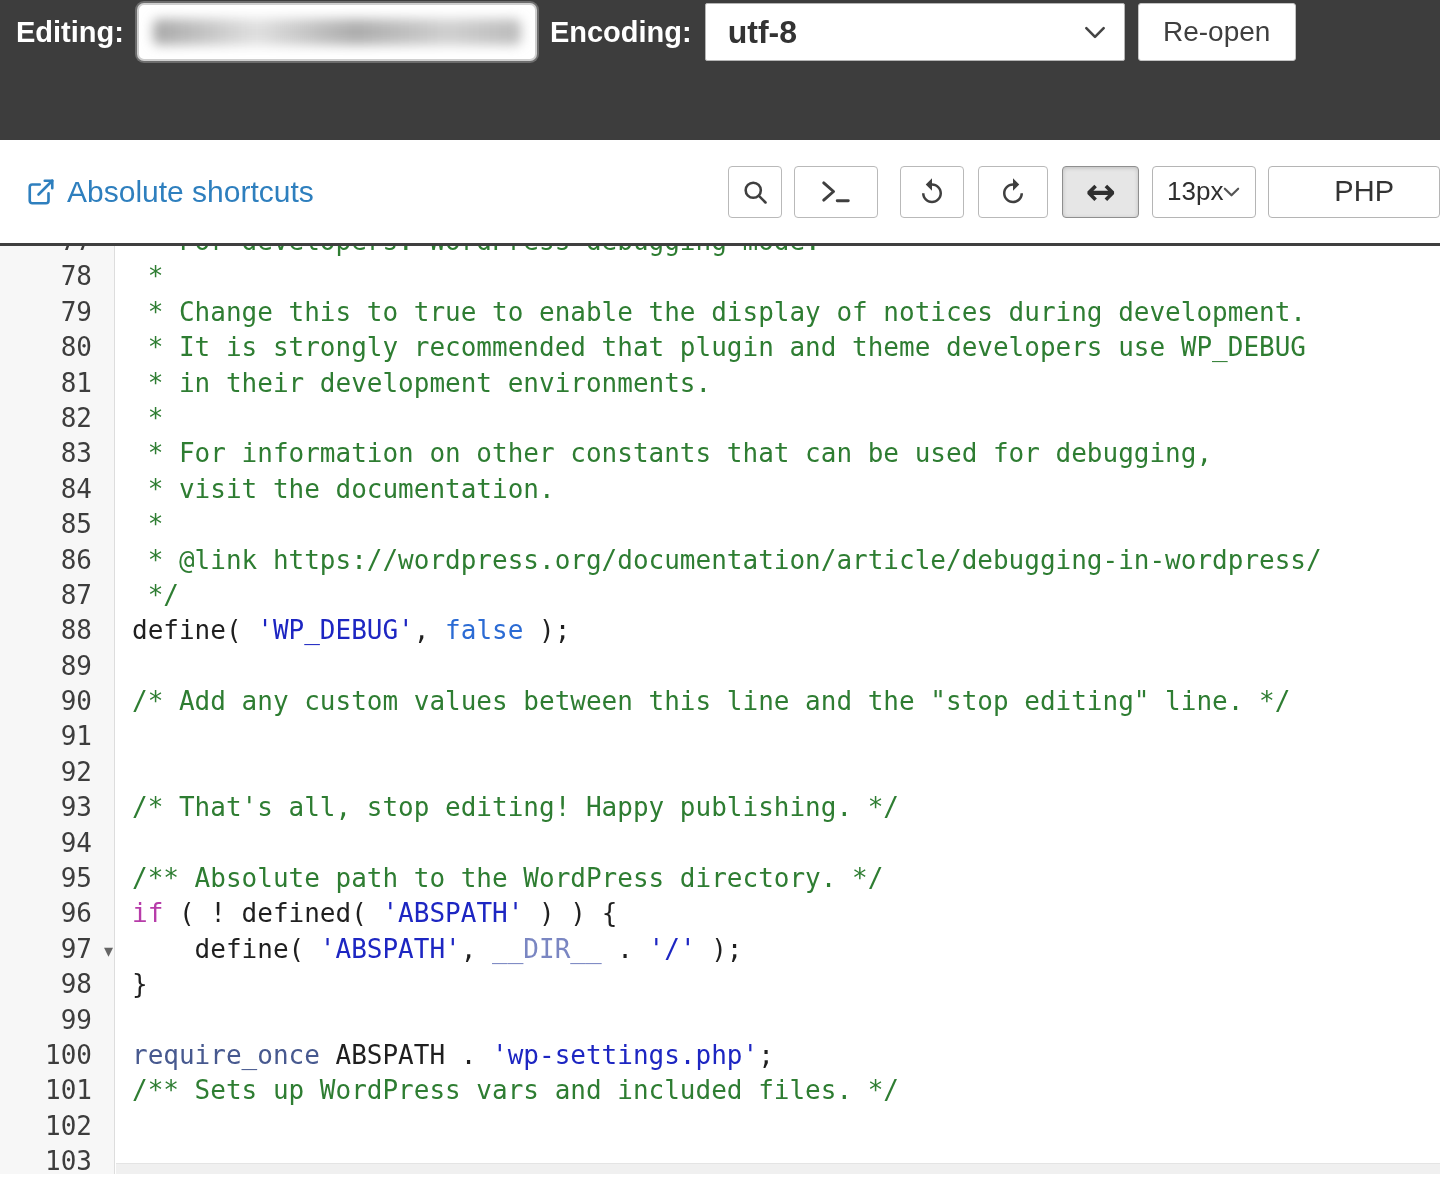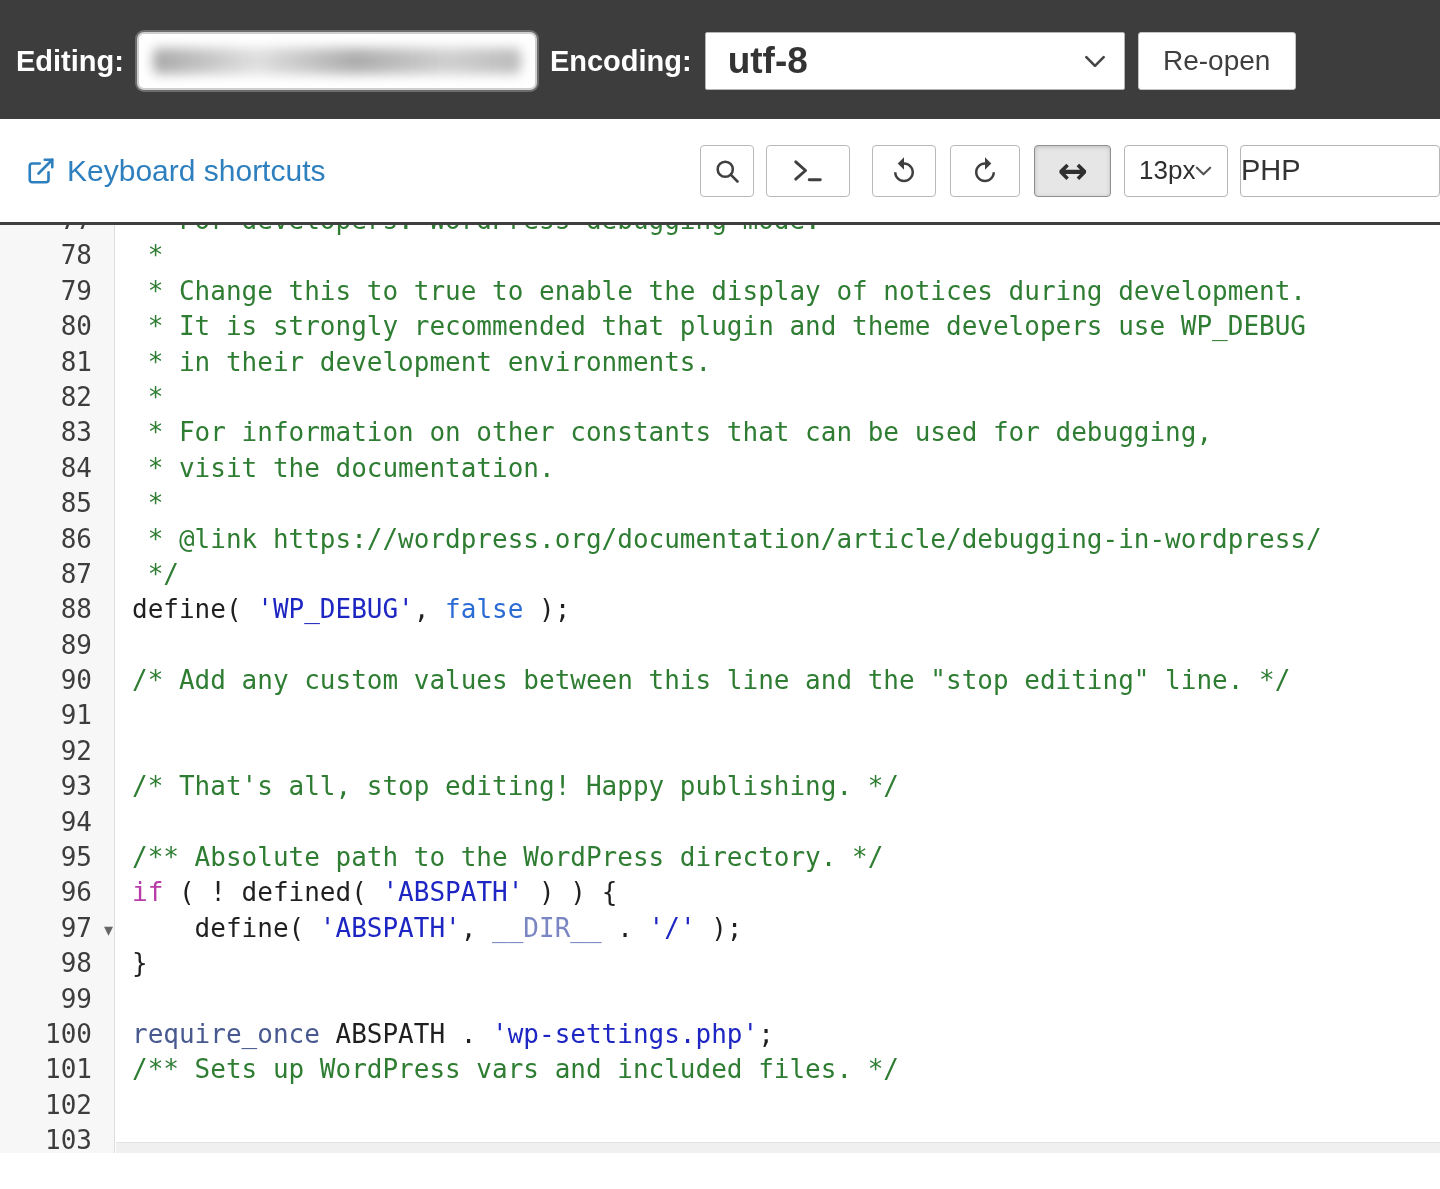--- a/index.html
+++ b/index.html
@@ -1,32 +1,32 @@
 <!DOCTYPE html>
 <html><head>
 <meta charset="utf-8">
 <style>
   * { margin:0; padding:0; box-sizing:border-box; }
   html,body { width:1440px; height:1189px; overflow:hidden; background:#fff;
               font-family:"Liberation Sans", sans-serif; }
 
   
-  .topbar { height:119px; background:#3d3d3d; display:flex; align-items:center;
+  .topbar { height:140px; background:#3d3d3d; display:flex; align-items:flex-start;
             padding:3px 16px 0 16px; gap:13px; }
   .topbar .lbl { color:#fff; font-weight:bold; font-size:29px; line-height:58px; white-space:nowrap; }
   .filename-box { width:400px; height:58px; background:#fff; border:2px solid #cfcfcf;
                   border-radius:7px; display:flex; align-items:center; padding:0 14px;
                   box-shadow:0 0 0 2px rgba(255,255,255,0.25); }
   .filename-blur { width:100%; height:26px; border-radius:6px;
         background:linear-gradient(90deg, rgba(110,110,110,.6), rgba(165,165,165,.35) 28%,
                    rgba(105,105,105,.55) 55%, rgba(150,150,150,.45) 80%, rgba(120,120,120,.5));
         filter:blur(6px); }
   .select { background:#fff; border:1px solid #b5b5b5; display:flex; align-items:center; cursor:pointer; }
   .sel-encoding { width:420px; height:58px; border-radius:2px; padding:0 18px 0 22px;
-                  justify-content:space-between; font-weight:bold; font-size:37px; color:#333; }
+                  justify-content:space-between; font-weight:bold; font-size:32px; color:#333; }
   .btn-reopen { width:158px; height:58px; background:#fff; border:1px solid #c4c4c4;
                 border-radius:3px; font-size:28px; color:#3f3f3f; cursor:pointer;
                 font-family:"Liberation Sans", sans-serif; }
 
   
   .toolbar { height:106px; background:#fff; border-bottom:3px solid #3f3f3f;
              display:flex; align-items:center; padding-left:26px; }
   .ks-link { display:flex; align-items:center; gap:11px; color:#2e7fbe; font-size:30px;
              text-decoration:none; cursor:pointer; }
   .tools { margin-left:auto; display:flex; align-items:center; }
@@ -36,22 +36,22 @@
   .b-search { width:54px; }
   .b-term   { width:84px; margin-left:12px; }
   .b-undo   { width:64px; margin-left:22px; }
   .b-redo   { width:70px; margin-left:14px; }
   .b-resize { width:77px; margin-left:14px; background:#e6e6e6; border-color:#8f8f8f;
               box-shadow:inset 0 1px 4px rgba(0,0,0,.18); }
   .resize-char { font-family:"DejaVu Sans", sans-serif; font-size:36px; font-weight:bold;
                  color:#2f2f2f; line-height:1; }
   .sel-size { width:104px; height:52px; margin-left:13px; border-radius:4px;
               justify-content:flex-start; padding:0 14px; font-size:26px; color:#2f2f2f; }
-  .sel-mode { width:200px; height:52px; margin-left:12px; border-radius:4px;
-              padding-right:45px; font-size:29px; color:#333; }
+  .sel-mode { width:172px; height:52px; margin-left:12px; border-radius:4px;
+              justify-content:flex-end; padding-right:45px; font-size:29px; color:#333; }
 
   
   .editor { position:relative; height:928px; background:#fff; overflow:hidden; }
   .scroll-inner { display:flex; margin-top:-22px; }
   .gutter { flex:0 0 115px; width:115px; background:#f7f7f7; border-right:1px solid #ddd; }
   .gutter-row { position:relative; height:35.4px; line-height:35.4px; text-align:right;
                 padding-right:22px; font-family:"DejaVu Sans Mono", monospace;
                 font-size:26px; color:#3d3d3d; }
   .fold { position:absolute; right:1px; top:1px; font-size:18px; color:#666;
           font-family:"DejaVu Sans", sans-serif; cursor:pointer; }
@@ -91,21 +91,21 @@
     <button class="btn-reopen">Re-open</button>
   </header>
 
   <div class="toolbar">
     <a class="ks-link">
       <svg width="30" height="30" viewBox="0 0 24 24" fill="none" stroke="currentColor" stroke-width="2.1" stroke-linecap="round" stroke-linejoin="round">
         <path d="M18 13v6a2 2 0 0 1-2 2H5a2 2 0 0 1-2-2V8a2 2 0 0 1 2-2h6"></path>
         <polyline points="15 3 21 3 21 9"></polyline>
         <line x1="10" y1="14" x2="21" y2="3"></line>
       </svg>
-      <span>Keyboard shortcuts</span>
+      <span>Absolute shortcuts</span>
     </a>
 
     <div class="tools">
       <button class="tb b-search">
         <svg width="28" height="28" viewBox="0 0 24 24" fill="none" stroke="currentColor" stroke-width="2.2" stroke-linecap="round">
             <circle cx="10.5" cy="10.5" r="6.5"></circle>
             <line x1="15.4" y1="15.4" x2="21" y2="21"></line>
           </svg>
       </button>
       <button class="tb b-term">

